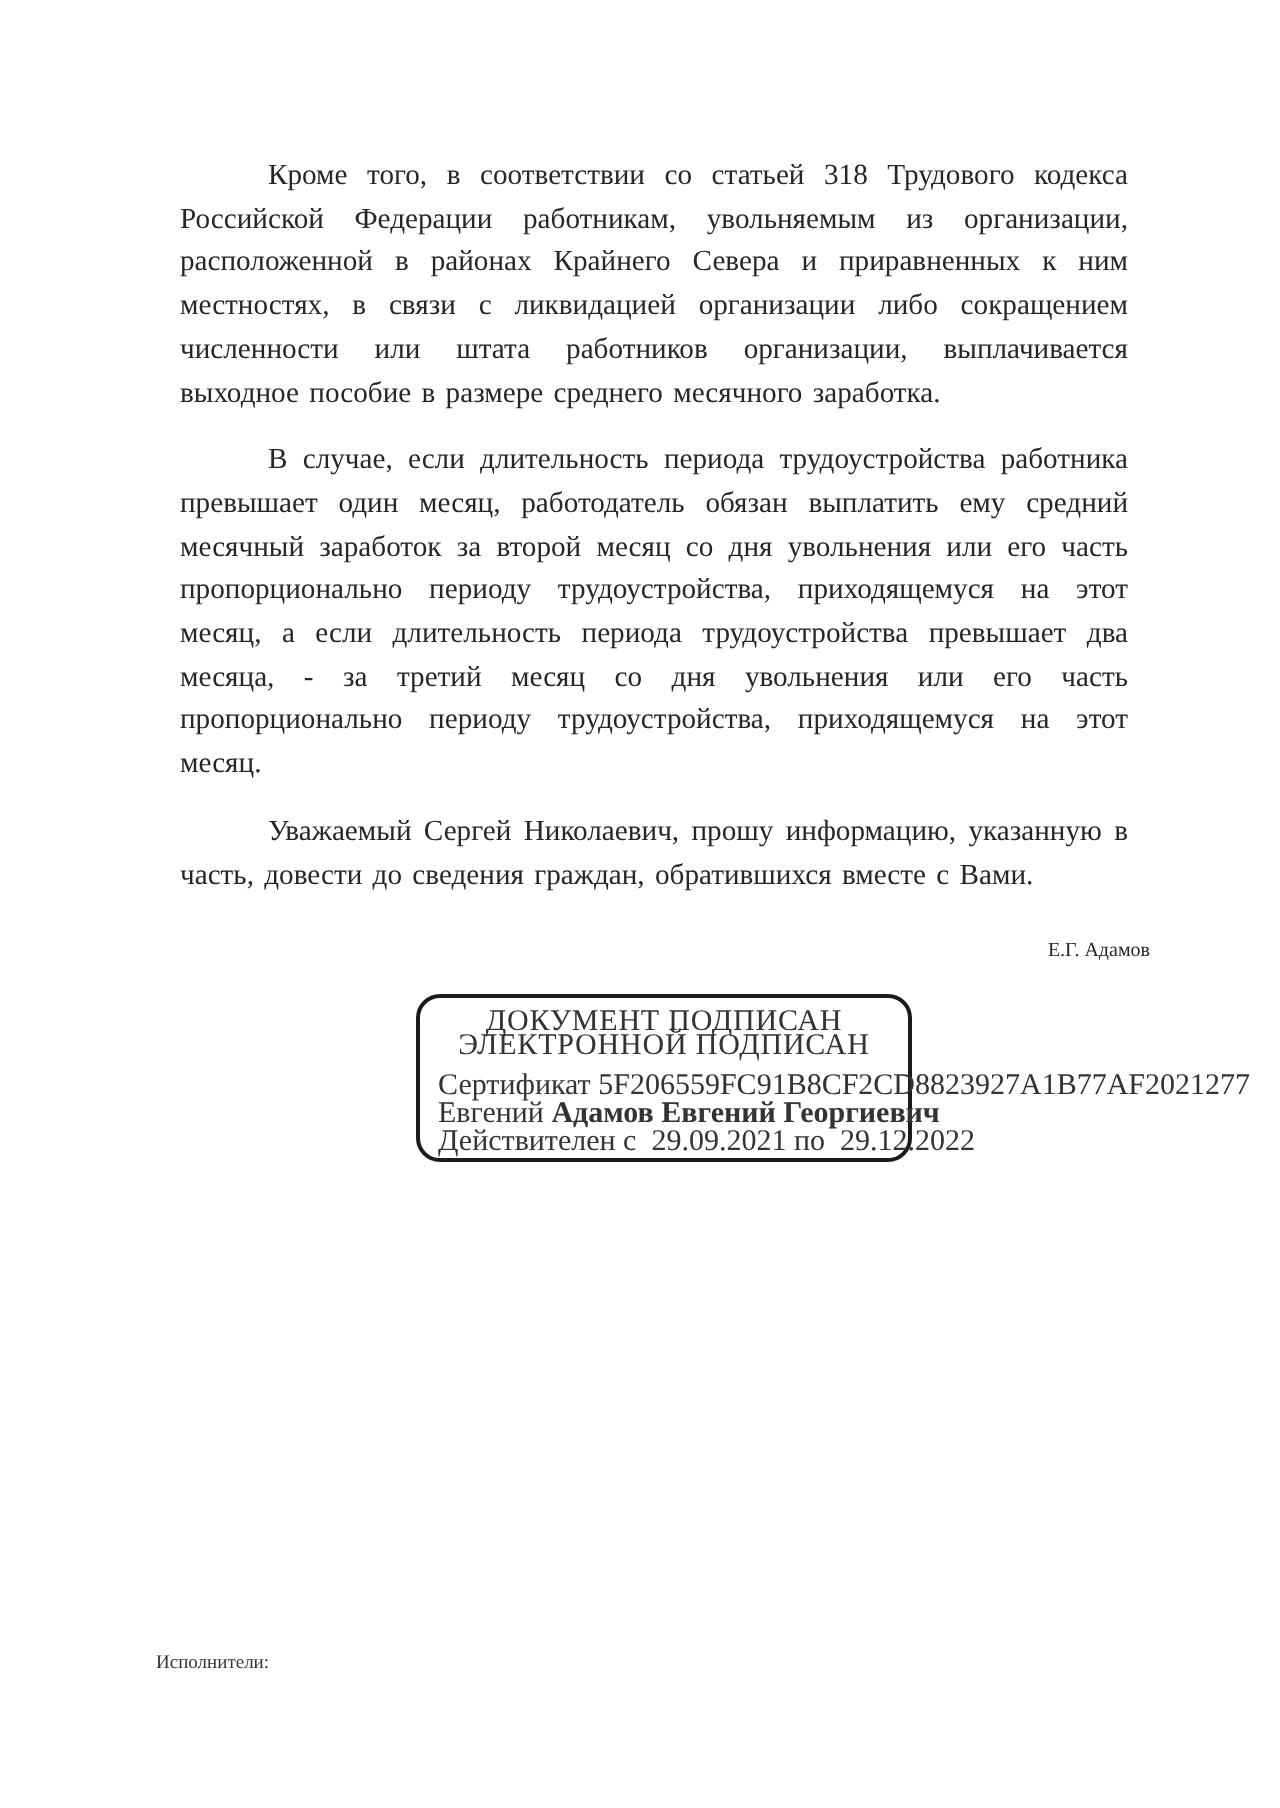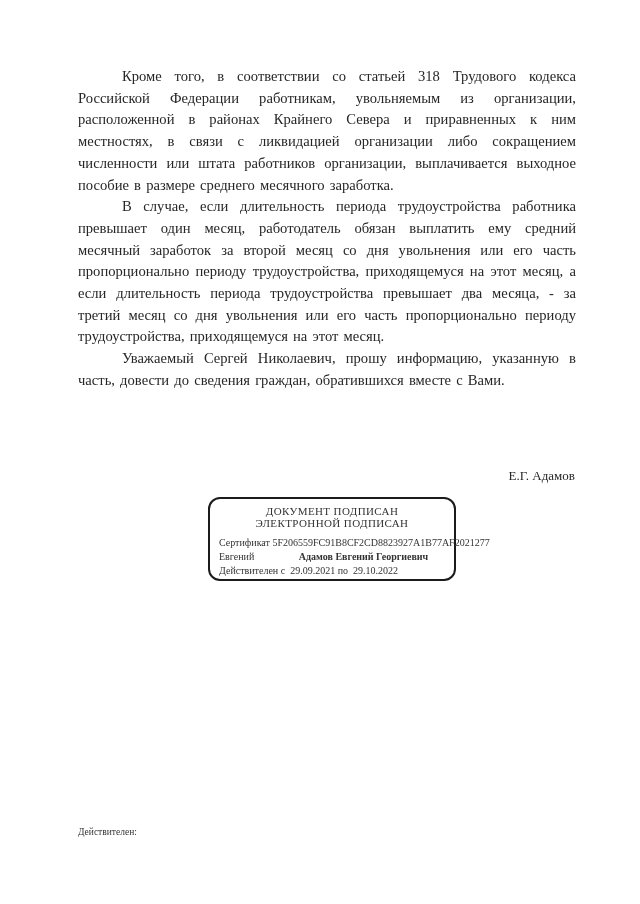--- a/index.html
+++ b/index.html
@@ -17,65 +17,64 @@
     color: #262626;
     overflow: hidden;
   }
   .body-text {
     position: absolute;
     left: 78px;
     top: 66px;
     width: 498px;
   }
   .body-text p {
-    margin: 0;
+    margin: 12px;
     font-size: 14.6px;
     line-height: 21.7px;
     text-align: justify;
     text-indent: 44px;
     word-spacing: 1.5px;
   }
   .signature {
     position: absolute;
     left: 78px;
     top: 465px;
     width: 497px;
     text-align: right;
-    font-size: 13px;
+    font-size: 10px;
     line-height: 21.7px;
   }
   .stamp {
     position: absolute;
     left: 208px;
     top: 497px;
     width: 248px;
     height: 84px;
     box-sizing: border-box;
     border: 2.5px solid #1b1b1b;
     border-radius: 12px;
     padding: 6px 9px 0 9px;
     background: #ffffff;
   }
   .stamp-title {
     text-align: center;
-    font-size: 11px;
+    font-size: 15px;
     line-height: 12px;
     letter-spacing: 0.4px;
     color: #333333;
   }
   .stamp-lines {
     margin-top: 7px;
-    font-size: 10px;
+    font-size: 15px;
     line-height: 14px;
     color: #333333;
     white-space: nowrap;
   }
   .stamp-lines .owner-name {
     font-weight: bold;
-    margin-left: 42px;
   }
   .pre {
     white-space: pre;
   }
   .footer-label {
     position: absolute;
     left: 78px;
     top: 826px;
     font-size: 9.5px;
     line-height: 13px;
@@ -103,20 +102,20 @@
     <div class="stamp-lines">
       <div>
         <span>Сертификат</span>
         <span>5F206559FC91B8CF2CD8823927A1B77AF2021277</span>
       </div>
       <div>
         <span>Евгений</span>
         <span class="owner-name">Адамов Евгений Георгиевич</span>
       </div>
       <div>
-        <span class="pre">Действителен с  29.09.2021 по  29.10.2022</span>
+        <span class="pre">Действителен с  29.09.2021 по  29.12.2022</span>
       </div>
     </div>
   </div>
 
-  <div class="footer-label">Действителен:</div>
+  <div class="footer-label">Исполнители:</div>
 
 </div>
 
 </body></html>

